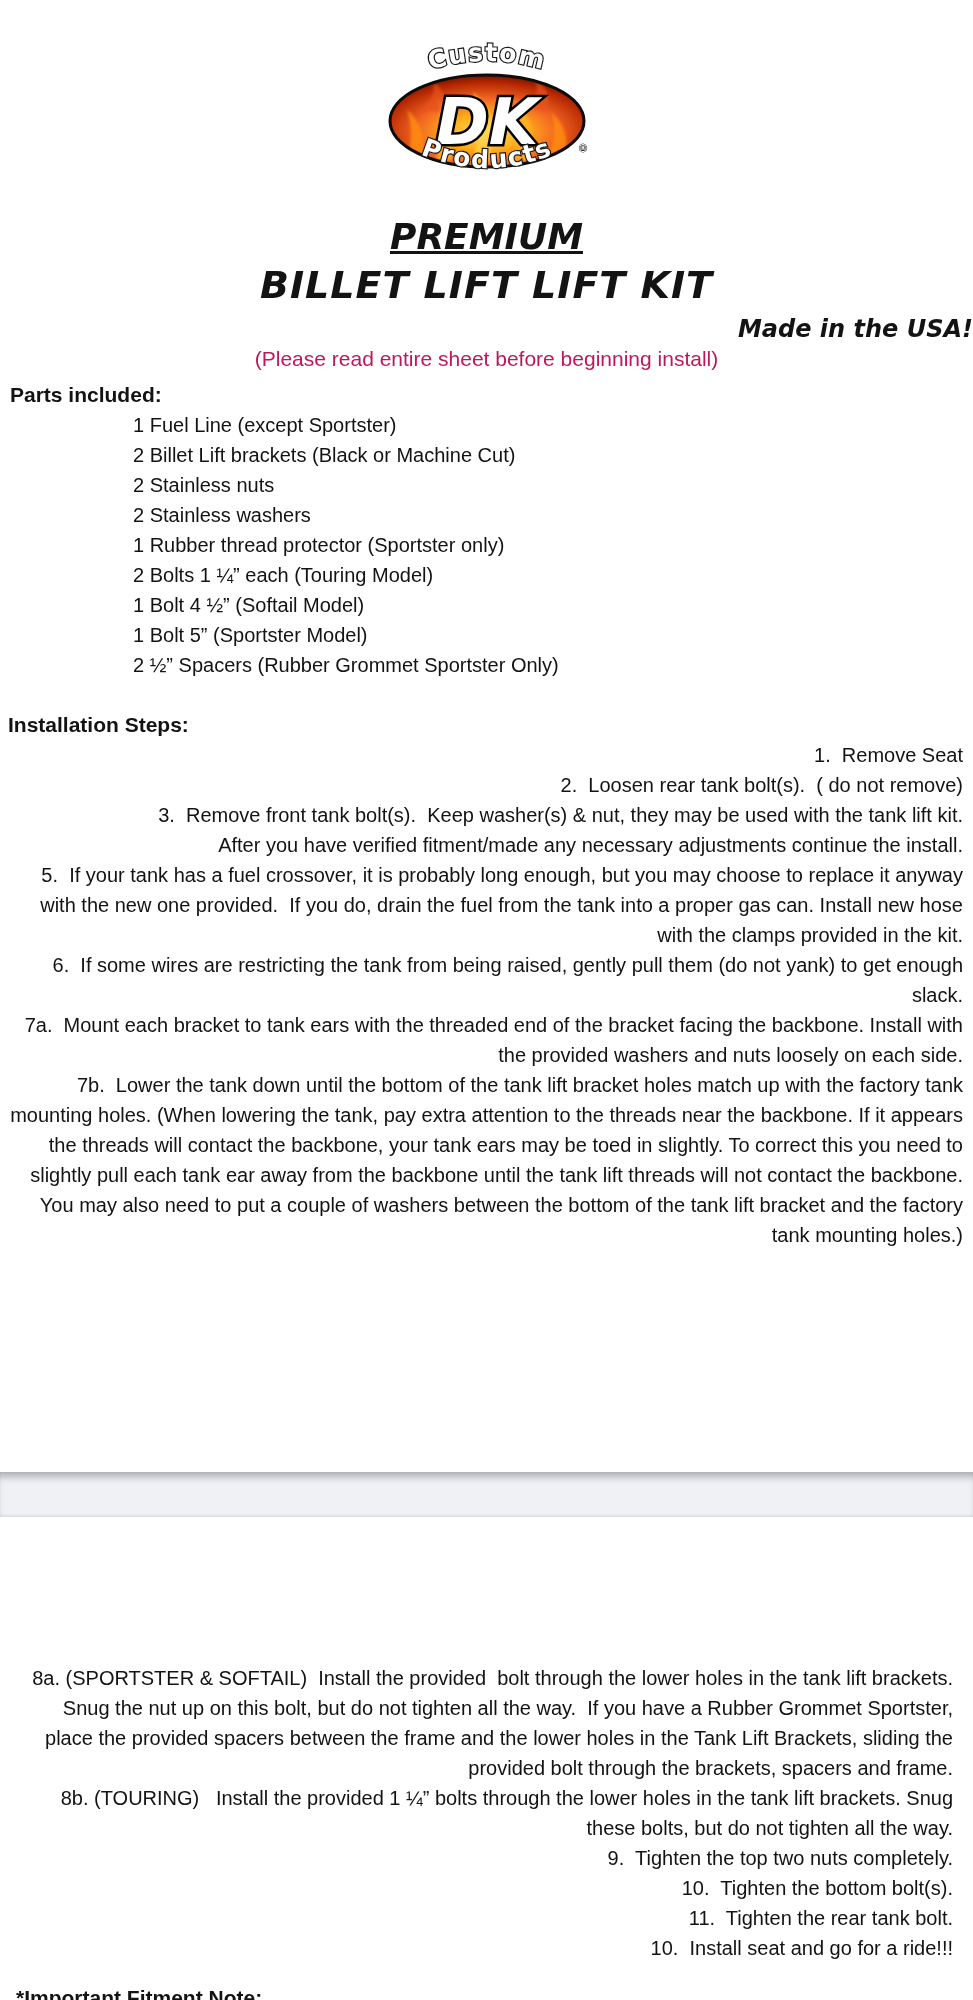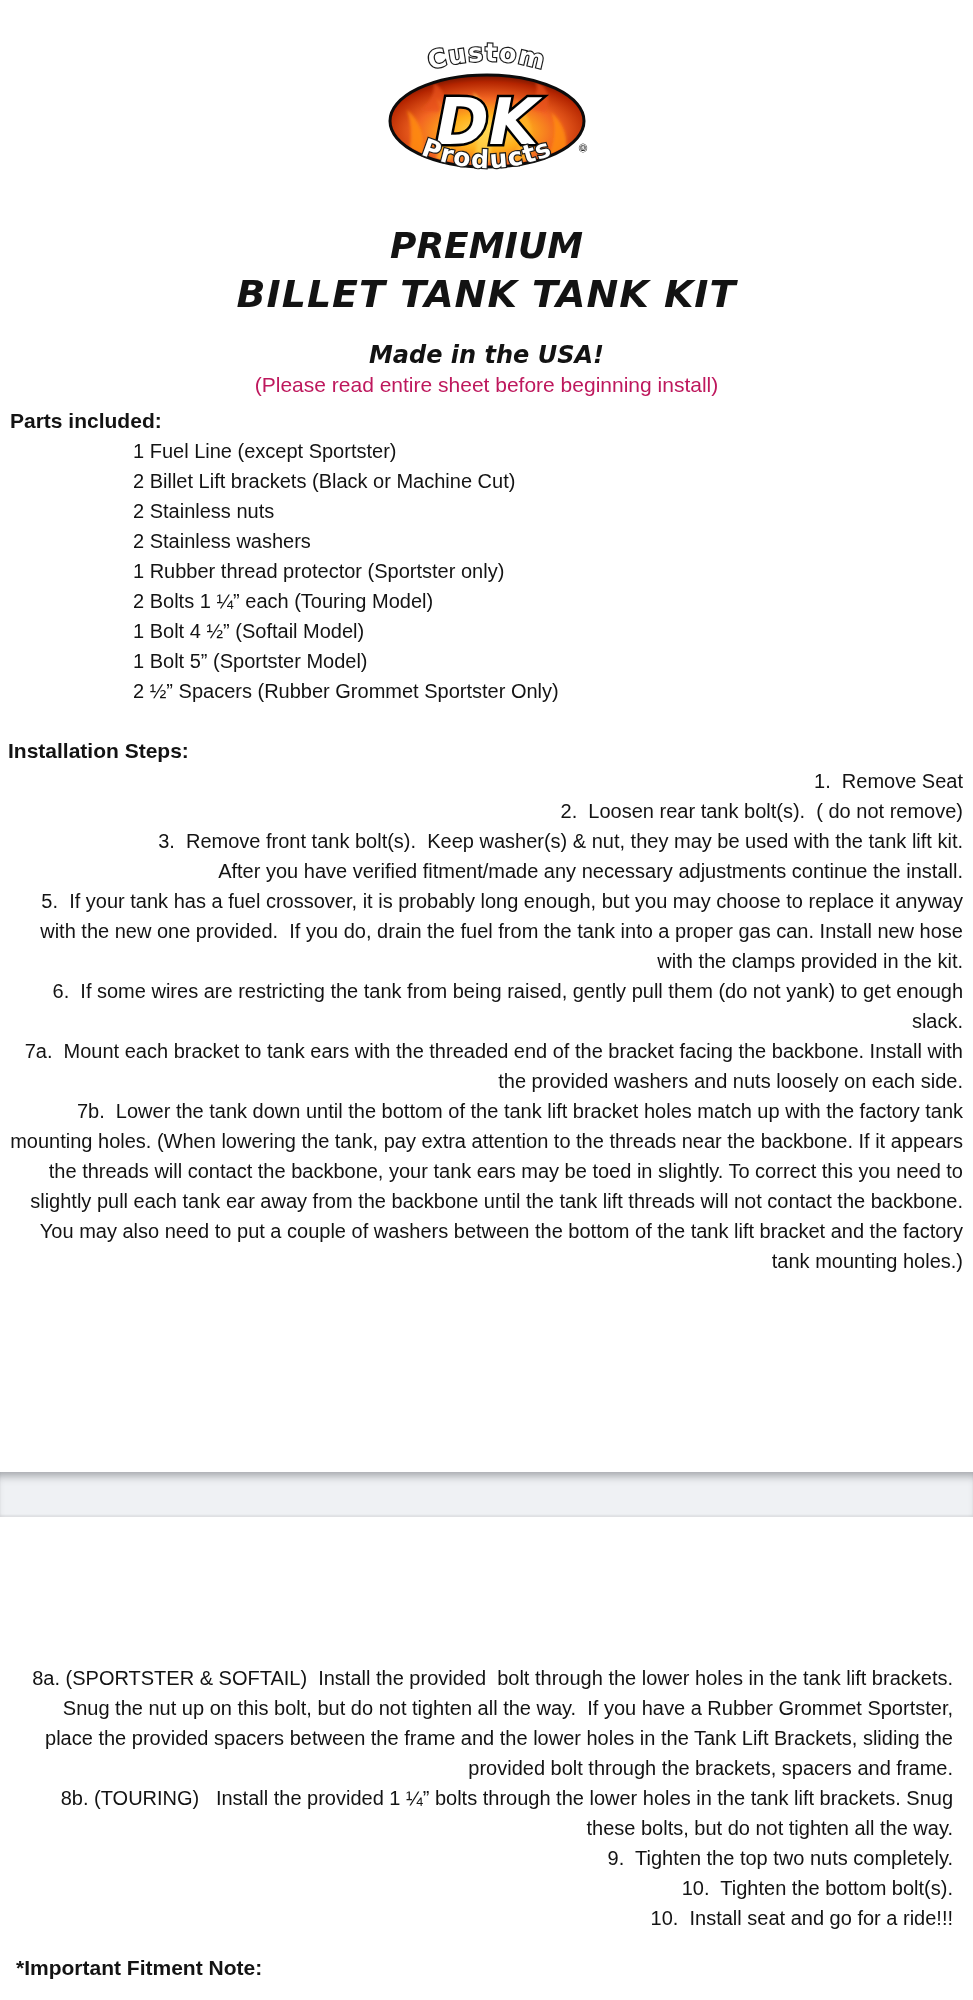--- a/index.html
+++ b/index.html
@@ -29,23 +29,23 @@
     font-family: "DejaVu Sans", sans-serif; font-weight: bold; font-style: italic;
     fill: #ffffff; stroke: #000000; stroke-width: 5px;
     paint-order: stroke; font-size: 64px; letter-spacing: 0px;
   }
   .logo-reg {
     font-family: "DejaVu Sans", sans-serif; font-weight: bold;
     fill: #ffffff; stroke: #1b1b1b; stroke-width: 1px; paint-order: stroke;
     font-size: 10px;
   }
 
-  .title1 { font: bold italic 36px/40px "DejaVu Sans", sans-serif; margin-top: 36px; }
+  .title1 { font: bold italic 36px/40px "DejaVu Sans", sans-serif; margin-top: 27px; text-decoration: underline; }
   .title2 { font: bold italic 38px/44px "DejaVu Sans", sans-serif; margin-top: 6px; letter-spacing: 1px; }
-  .subtitle { font: bold italic 24px/30px "DejaVu Sans", sans-serif; margin-top: 24px; }
+  .subtitle { font: bold italic 24px/30px "DejaVu Sans", sans-serif; margin-top: 7px; text-align: right; }
   .instructions { font: bold 23px/30px "Liberation Sans", sans-serif; letter-spacing: 0.5px; }
   .notice { font: 21px/30px "Liberation Sans", sans-serif; color: #be185d; }
 
   .parts-h { font: bold 21px/30px "Liberation Sans", sans-serif; margin: 6px 0 0 10px; }
   .parts-list { margin: 0 0 0 133px; padding: 0; list-style: none; font: 20px/30px "Liberation Sans", sans-serif; }
   .steps-h { font: bold 21px/30px "Liberation Sans", sans-serif; margin: 30px 0 0 8px; }
   .para { font: 20px/30px "Liberation Sans", sans-serif; margin: 0 10px 0 8px; white-space: pre-wrap; text-align: right; }
   .fitment-h { font: bold 21px/30px "Liberation Sans", sans-serif; margin: 20px 0 0 8px; }
 </style>
 </head>
@@ -92,21 +92,21 @@
           <textPath href="#arcTop" startOffset="50%" text-anchor="middle">Custom</textPath>
         </text>
         <text class="logo-arc-text">
           <textPath href="#arcBot" startOffset="50%" text-anchor="middle">Products</textPath>
         </text>
         <text class="logo-reg" x="201" y="112">®</text>
       </svg>
     </div>
 
     <div class="c title1">PREMIUM</div>
-    <div class="c title2">BILLET TANK TANK KIT</div>
+    <div class="c title2">BILLET LIFT LIFT KIT</div>
     <div class="c subtitle">Made in the USA!</div>
     <div class="c notice">(Please read entire sheet before beginning install)</div>
 
     <div class="parts-h">Parts included:</div>
     <ul class="parts-list">
       <li>1 Fuel Line (except Sportster)</li>
       <li>2 Billet Lift brackets (Black or Machine Cut)</li>
       <li>2 Stainless nuts</li>
       <li>2 Stainless washers</li>
       <li>1 Rubber thread protector (Sportster only)</li>
@@ -127,17 +127,18 @@
     <div class="para">7b.  Lower the tank down until the bottom of the tank lift bracket holes match up with the factory tank mounting holes. (When lowering the tank, pay extra attention to the threads near the backbone. If it appears the threads will contact the backbone, your tank ears may be toed in slightly. To correct this you need to slightly pull each tank ear away from the backbone until the tank lift threads will not contact the backbone. You may also need to put a couple of washers between the bottom of the tank lift bracket and the factory tank mounting holes.)</div>
   </div>
 
   <div class="page-gap"></div>
 
   <div class="page page2">
     <div class="para">8a. (SPORTSTER &amp; SOFTAIL)  Install the provided  bolt through the lower holes in the tank lift brackets. Snug the nut up on this bolt, but do not tighten all the way.  If you have a Rubber Grommet Sportster, place the provided spacers between the frame and the lower holes in the Tank Lift Brackets, sliding the provided bolt through the brackets, spacers and frame.</div>
     <div class="para">8b. (TOURING)   Install the provided 1 ¼” bolts through the lower holes in the tank lift brackets. Snug these bolts, but do not tighten all the way.</div>
     <div class="para">9.  Tighten the top two nuts completely.</div>
     <div class="para">10.  Tighten the bottom bolt(s).</div>
+    <div class="para">11.  Tighten the rear tank bolt.</div>
     <div class="para">10.  Install seat and go for a ride!!!</div>
     <div class="fitment-h">*Important Fitment Note:</div>
   </div>
 
 </div>
 
 </body></html>

